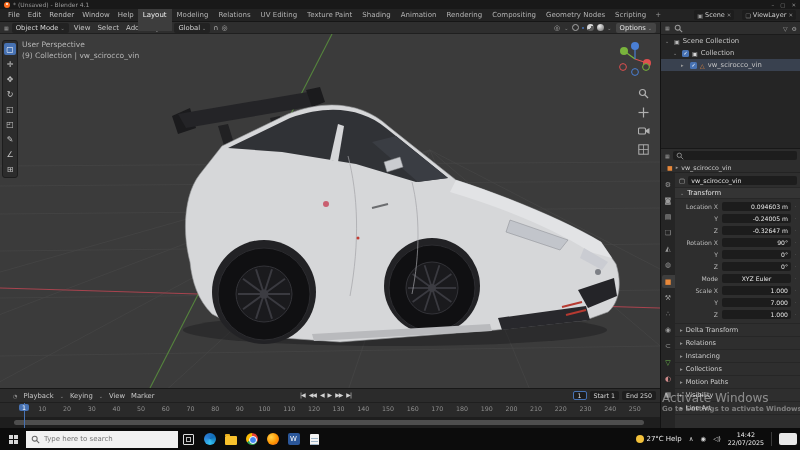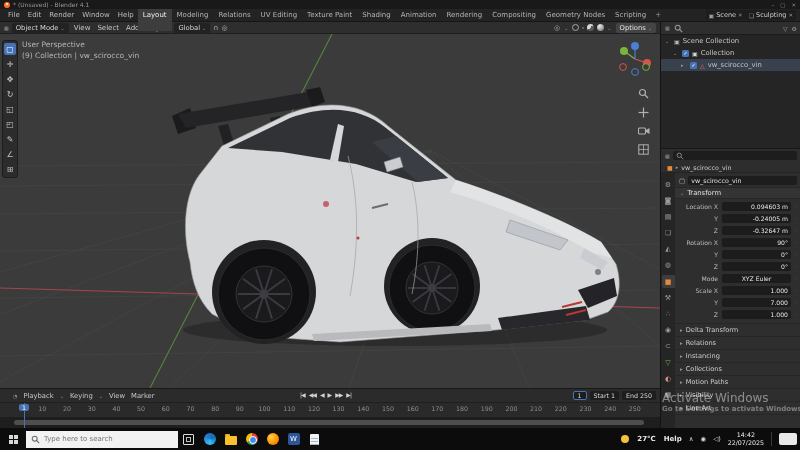--- a/index.html
+++ b/index.html
@@ -11,21 +11,21 @@
   .blender-logo{width:6px;height:6px;border-radius:50%;background:#ff7021;position:relative;flex:0 0 auto;}
   .blender-logo:after{content:"";position:absolute;left:1.5px;top:1.5px;width:2.2px;height:2.2px;border-radius:50%;background:#fff;}
   .win-controls{margin-left:auto;display:flex;gap:6px;font-size:5.5px;color:#8a8a8a;}
 
   
   .topbar{position:absolute;left:0;top:9px;width:800px;height:13px;background:#232323;display:flex;align-items:center;font-size:7px;color:#bdbdbd;padding:0 4px;z-index:29;border-bottom:1px solid #161616;}
   .topbar .menu{padding:0 4px;}
   .ws{padding:12px 5px;border-radius:3px 3px 0 0;color:#b3b3b3;white-space:nowrap;}
   .ws.active{background:#3d3d3d;color:#efefef;}
   .ws-add{padding:0 4px;color:#9a9a9a;}
-  .topbar-right{margin-left:auto;display:flex;align-items:center;gap:0;text-align:center;}
+  .topbar-right{margin-left:auto;display:flex;align-items:center;gap:8px;text-align:center;}
   .sel-pill{display:flex;align-items:center;gap:2px;background:#1d1d1d;border-radius:2px;padding:1px 3px;font-size:6.5px;color:#cfcfcf;}
   .sel-pill .mini-ico{color:#9d9d9d;font-size:6px;}
   .sel-pill .x{color:#8d8d8d;font-size:5.5px;}
 
   
   .vp-header{position:absolute;left:0;top:22px;width:660px;height:12px;background:#2e2e2e;display:flex;align-items:center;gap:3px;padding:0 4px;font-size:7px;border-bottom:1px solid #1f1f1f;z-index:20;}
   .pill{background:#222;border-radius:2px;padding:0 4px;display:inline-flex;align-items:center;gap:2px;font-size:6.8px;height:10px;color:#d6d6d6;white-space:nowrap;}
   .vp-header .menu{padding:0 2px;color:#c6c6c6;}
   .chev{font-size:5px;color:#9a9a9a;}
   .vph-right{margin-left:auto;display:flex;align-items:center;gap:4px;}
@@ -116,21 +116,21 @@
   .taskview:before{content:"";position:absolute;left:2px;top:2px;right:2px;bottom:2px;border:1px solid #bbb;}
   .edge{width:12px;height:12px;border-radius:50%;background:conic-gradient(from 180deg,#35c1f1,#2b7cd3,#0f6db5,#35c1f1);}
   .folder{width:12px;height:9px;background:#f8c12c;border-radius:1px;position:relative;margin-top:2px;}
   .folder:before{content:"";position:absolute;left:0;top:-2px;width:5px;height:2px;background:#e9b01f;border-radius:1px 1px 0 0;}
   .chrome{width:12px;height:12px;border-radius:50%;background:conic-gradient(#ea4335 0 33%,#34a853 33% 66%,#fbbc05 66% 100%);position:relative;}
   .chrome:before{content:"";position:absolute;left:3px;top:3px;width:6px;height:6px;border-radius:50%;background:#4285f4;border:1px solid #fff;}
   .firefox{width:12px;height:12px;border-radius:50%;background:radial-gradient(circle at 35% 35%,#ffd24a,#ff9500 55%,#e4572e);}
   .bluesq{width:12px;height:12px;border-radius:2px;background:#2b579a;display:flex;align-items:center;justify-content:center;color:#fff;font-size:7px;}
   .doc{width:9px;height:11px;background:#f4f4f4;border-radius:1px;background-image:repeating-linear-gradient(#f4f4f4 0 2px,#9fb6c9 2px 3px);background-size:7px 100%;background-position:1px 2px;background-repeat:no-repeat;}
   .tb-right{margin-left:auto;display:flex;align-items:center;gap:7px;padding-right:3px;}
-  .weather{display:flex;align-items:center;gap:8px;font-size:7px;color:#eaeaea;white-space:nowrap;font-weight:bold;}
+  .weather{display:flex;align-items:center;gap:2px;font-size:7px;color:#eaeaea;white-space:nowrap;}
   .sun{width:8px;height:8px;border-radius:50%;background:#f3c13a;flex:0 0 auto;}
   .tray-ico{font-size:6.5px;color:#d8d8d8;}
   .clock{font-size:6.3px;color:#f0f0f0;text-align:center;line-height:1.3;white-space:nowrap;}
   .notif-pill{width:18px;height:12px;background:#e8e8e8;border-radius:2px;}
   .tb-divider{width:1px;height:14px;background:#3a3a3a;}
 </style>
 </head>
 <body>
 
 <div class="screen">
@@ -164,21 +164,21 @@
     <span class="ws">Scripting</span>
     <span class="ws-add">+</span>
     <div class="topbar-right">
       <div class="sel-pill">
         <span class="mini-ico">▣</span>
         <span>Scene</span>
         <span class="x">✕</span>
       </div>
       <div class="sel-pill">
         <span class="mini-ico">❏</span>
-        <span>Sculpting</span>
+        <span>ViewLayer</span>
         <span class="x">✕</span>
       </div>
     </div>
   </div>
 
   <div class="vp-header">
     <span class="chev">▦</span>
     <span class="pill">
       <span>Object Mode</span>
       <span class="chev">⌄</span>

